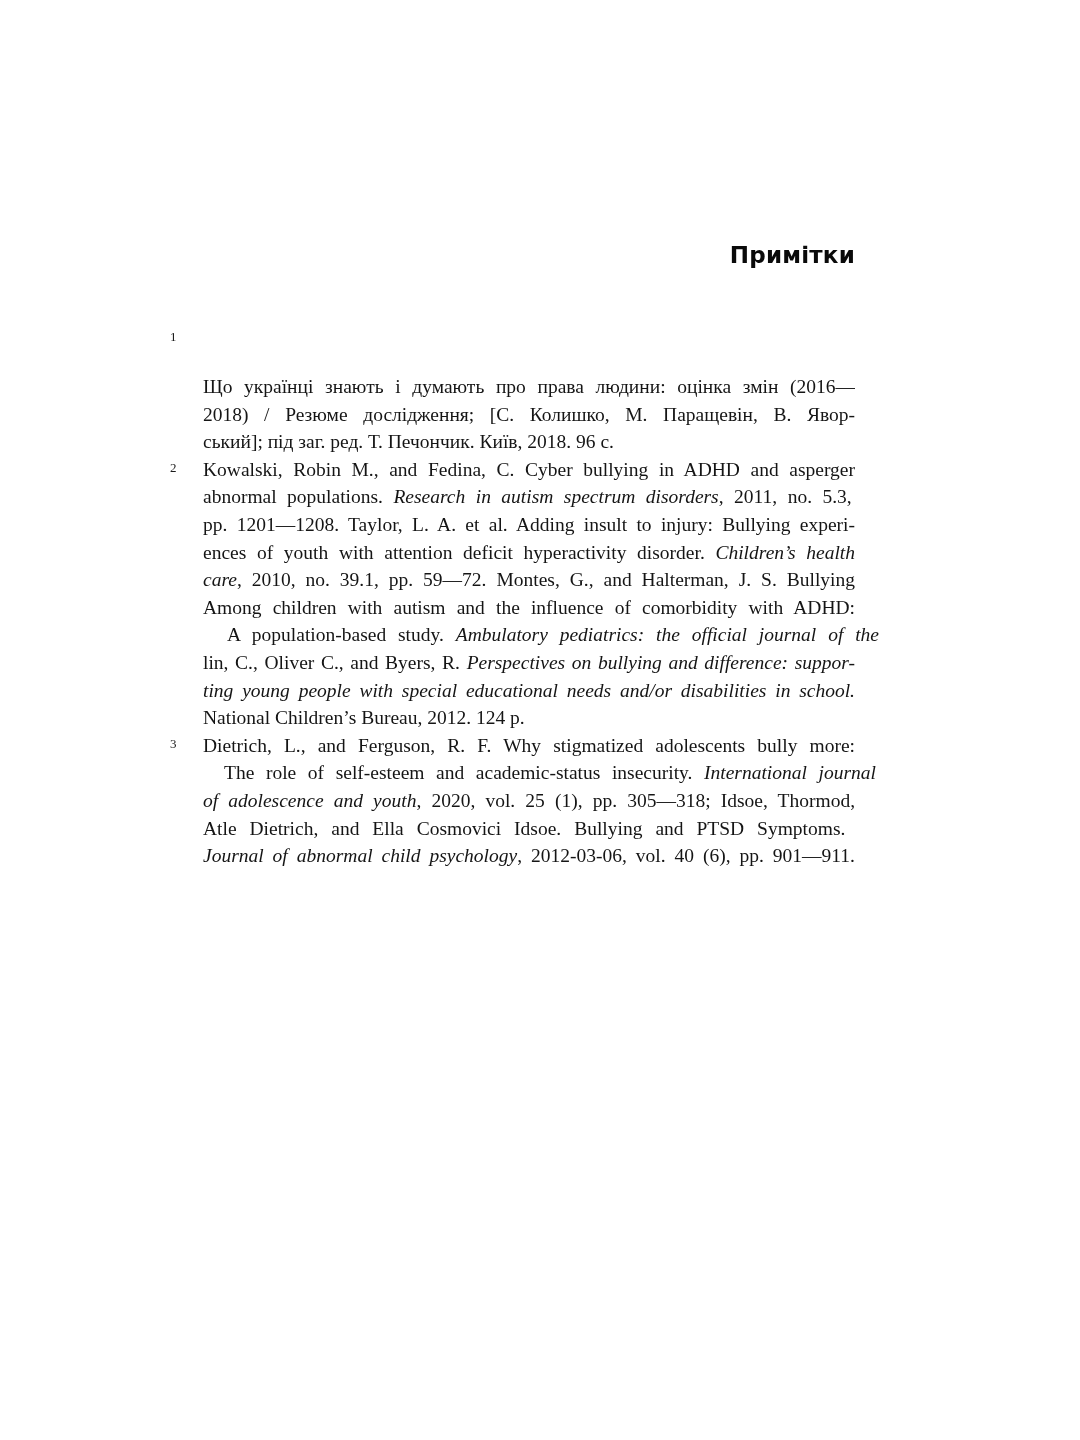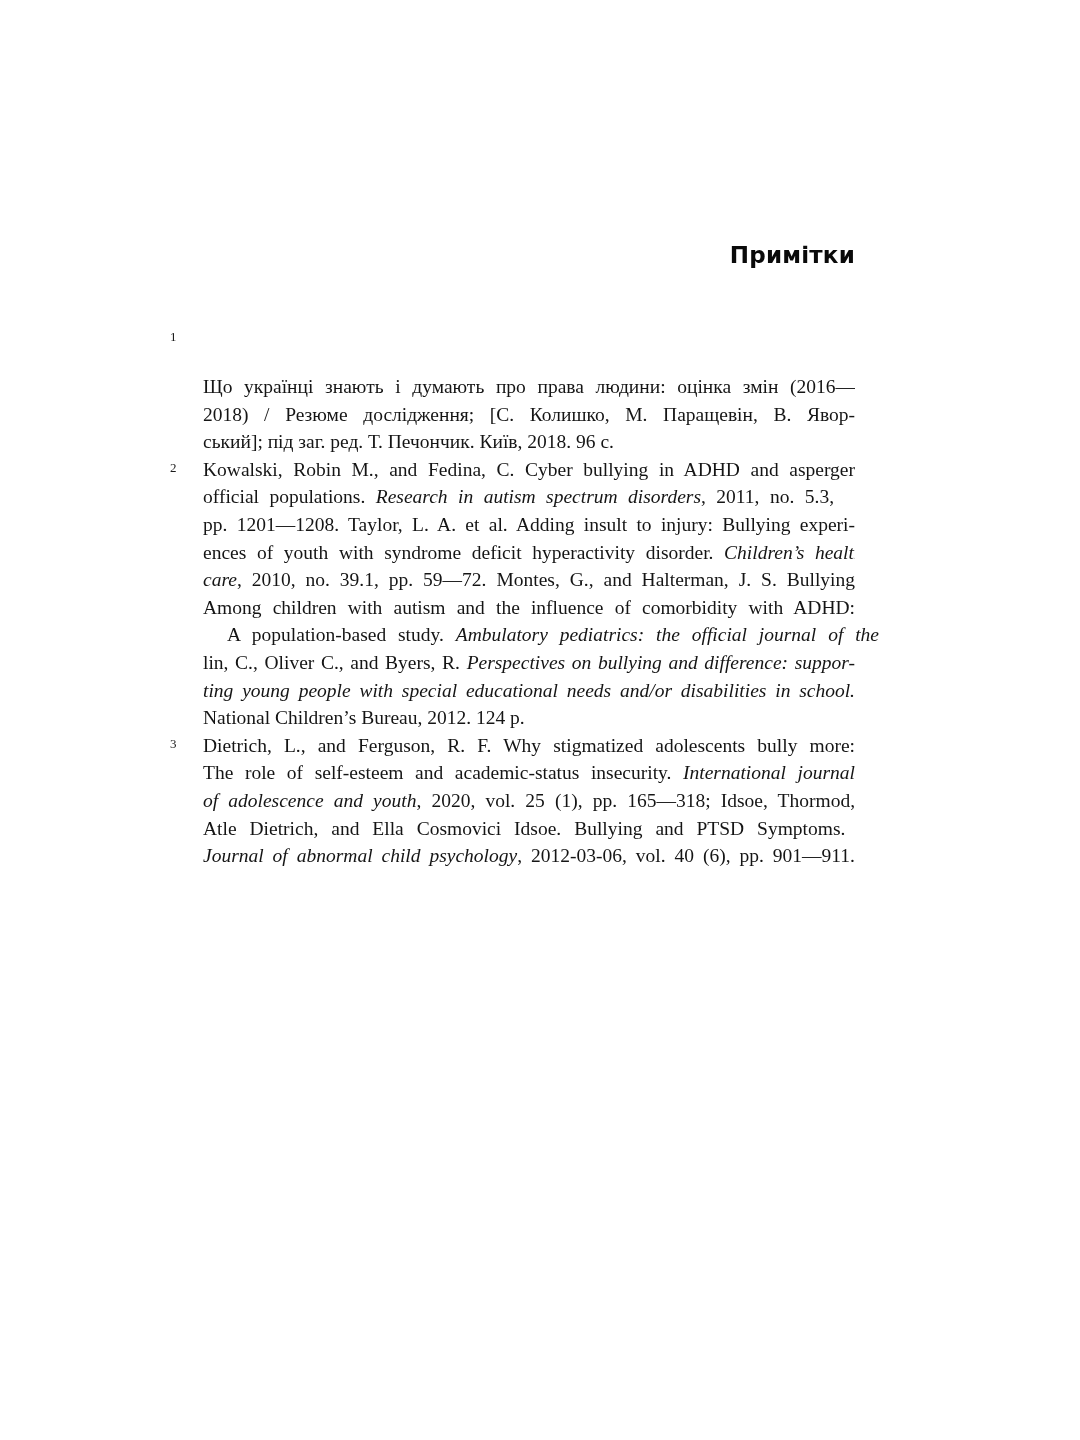--- a/index.html
+++ b/index.html
@@ -67,35 +67,35 @@
         <div class="note-body">
           <div class="tline" style="word-spacing: 6.77187px; margin-top: 48px;"><span>Що українці знають і думають про права людини: оцінка змін (2016—</span></div>
           <div class="tline" style="word-spacing: 10.7326px;"><span>2018) / Резюме дослідження; [С. Колишко, М. Паращевін, В. Явор-</span></div>
           <div class="tline"><span>ський]; під заг. ред. Т. Печончик. Київ, 2018. 96 с.</span></div>
         </div>
       </div>
       <div class="note">
         <div class="note-num">2</div>
         <div class="note-body">
           <div class="tline" style="word-spacing: 5.73438px;"><span>Kowalski, Robin M., and Fedina, C. Cyber bullying in ADHD and asperger</span></div>
-          <div class="tline" style="word-spacing: 5.5816px;"><span>official populations. </span><i>Research in autism spectrum disorders</i><span>, 2011, no. 5.3,</span></div>
+          <div class="tline" style="word-spacing: 5.5816px;"><span>abnormal populations. </span><i>Research in autism spectrum disorders</i><span>, 2011, no. 5.3,</span></div>
           <div class="tline" style="word-spacing: 4.44141px;"><span>pp. 1201—1208. Taylor, L. A. et al. Adding insult to injury: Bullying experi-</span></div>
-          <div class="tline" style="word-spacing: 5.77257px;"><span>ences of youth with syndrome deficit hyperactivity disorder. </span><i>Children’s health</i></div>
+          <div class="tline" style="word-spacing: 5.77257px;"><span>ences of youth with attention deficit hyperactivity disorder. </span><i>Children’s health</i></div>
           <div class="tline" style="word-spacing: 5.05859px;"><i>care</i><span>, 2010, no. 39.1, pp. 59—72. Montes, G., and Halterman, J. S. Bullying</span></div>
           <div class="tline" style="word-spacing: 6.27656px;"><span>Among children with autism and the influence of comorbidity with ADHD:</span></div>
           <div class="tline" style="word-spacing: 6.98958px; margin-left: 24px;"><span>A population-based study. </span><i>Ambulatory pediatrics: the official journal of the</i></div>
           <div class="tline" style="word-spacing: 1.75651px;"><span>lin, C., Oliver C., and Byers, R. </span><i>Perspectives on bullying and difference: suppor-</i></div>
           <div class="tline" style="word-spacing: 3.94375px; text-align: center;"><i>ting young people with special educational needs and/or disabilities in school.</i></div>
           <div class="tline"><span>National Children’s Bureau, 2012. 124 p.</span></div>
         </div>
       </div>
       <div class="note">
         <div class="note-num">3</div>
         <div class="note-body">
           <div class="tline" style="word-spacing: 7.2625px;"><span>Dietrich, L., and Ferguson, R. F. Why stigmatized adolescents bully more:</span></div>
-          <div class="tline" style="word-spacing: 6.72461px;"><span>The role of self-esteem and academic-status insecurity. </span><i>International journal</i></div>
-          <div class="tline" style="word-spacing: 5.24432px;"><i>of adolescence and youth</i><span>, 2020, vol. 25 (1), pp. 165—318; Idsoe, Thormod,</span></div>
+          <div class="tline" style="word-spacing: 6.72461px; margin-left: 21px;"><span>The role of self-esteem and academic-status insecurity. </span><i>International journal</i></div>
+          <div class="tline" style="word-spacing: 5.24432px;"><i>of adolescence and youth</i><span>, 2020, vol. 25 (1), pp. 305—318; Idsoe, Thormod,</span></div>
           <div class="tline" style="word-spacing: 8.06944px;"><span>Atle Dietrich, and Ella Cosmovici Idsoe. Bullying and PTSD Symptoms.</span></div>
           <div class="tline" style="word-spacing: 4.06875px;"><i>Journal of abnormal child psychology</i><span>, 2012-03-06, vol. 40 (6), pp. 901—911.</span></div>
         </div>
       </div>
     </div>
 </div>
 
 </body></html>

